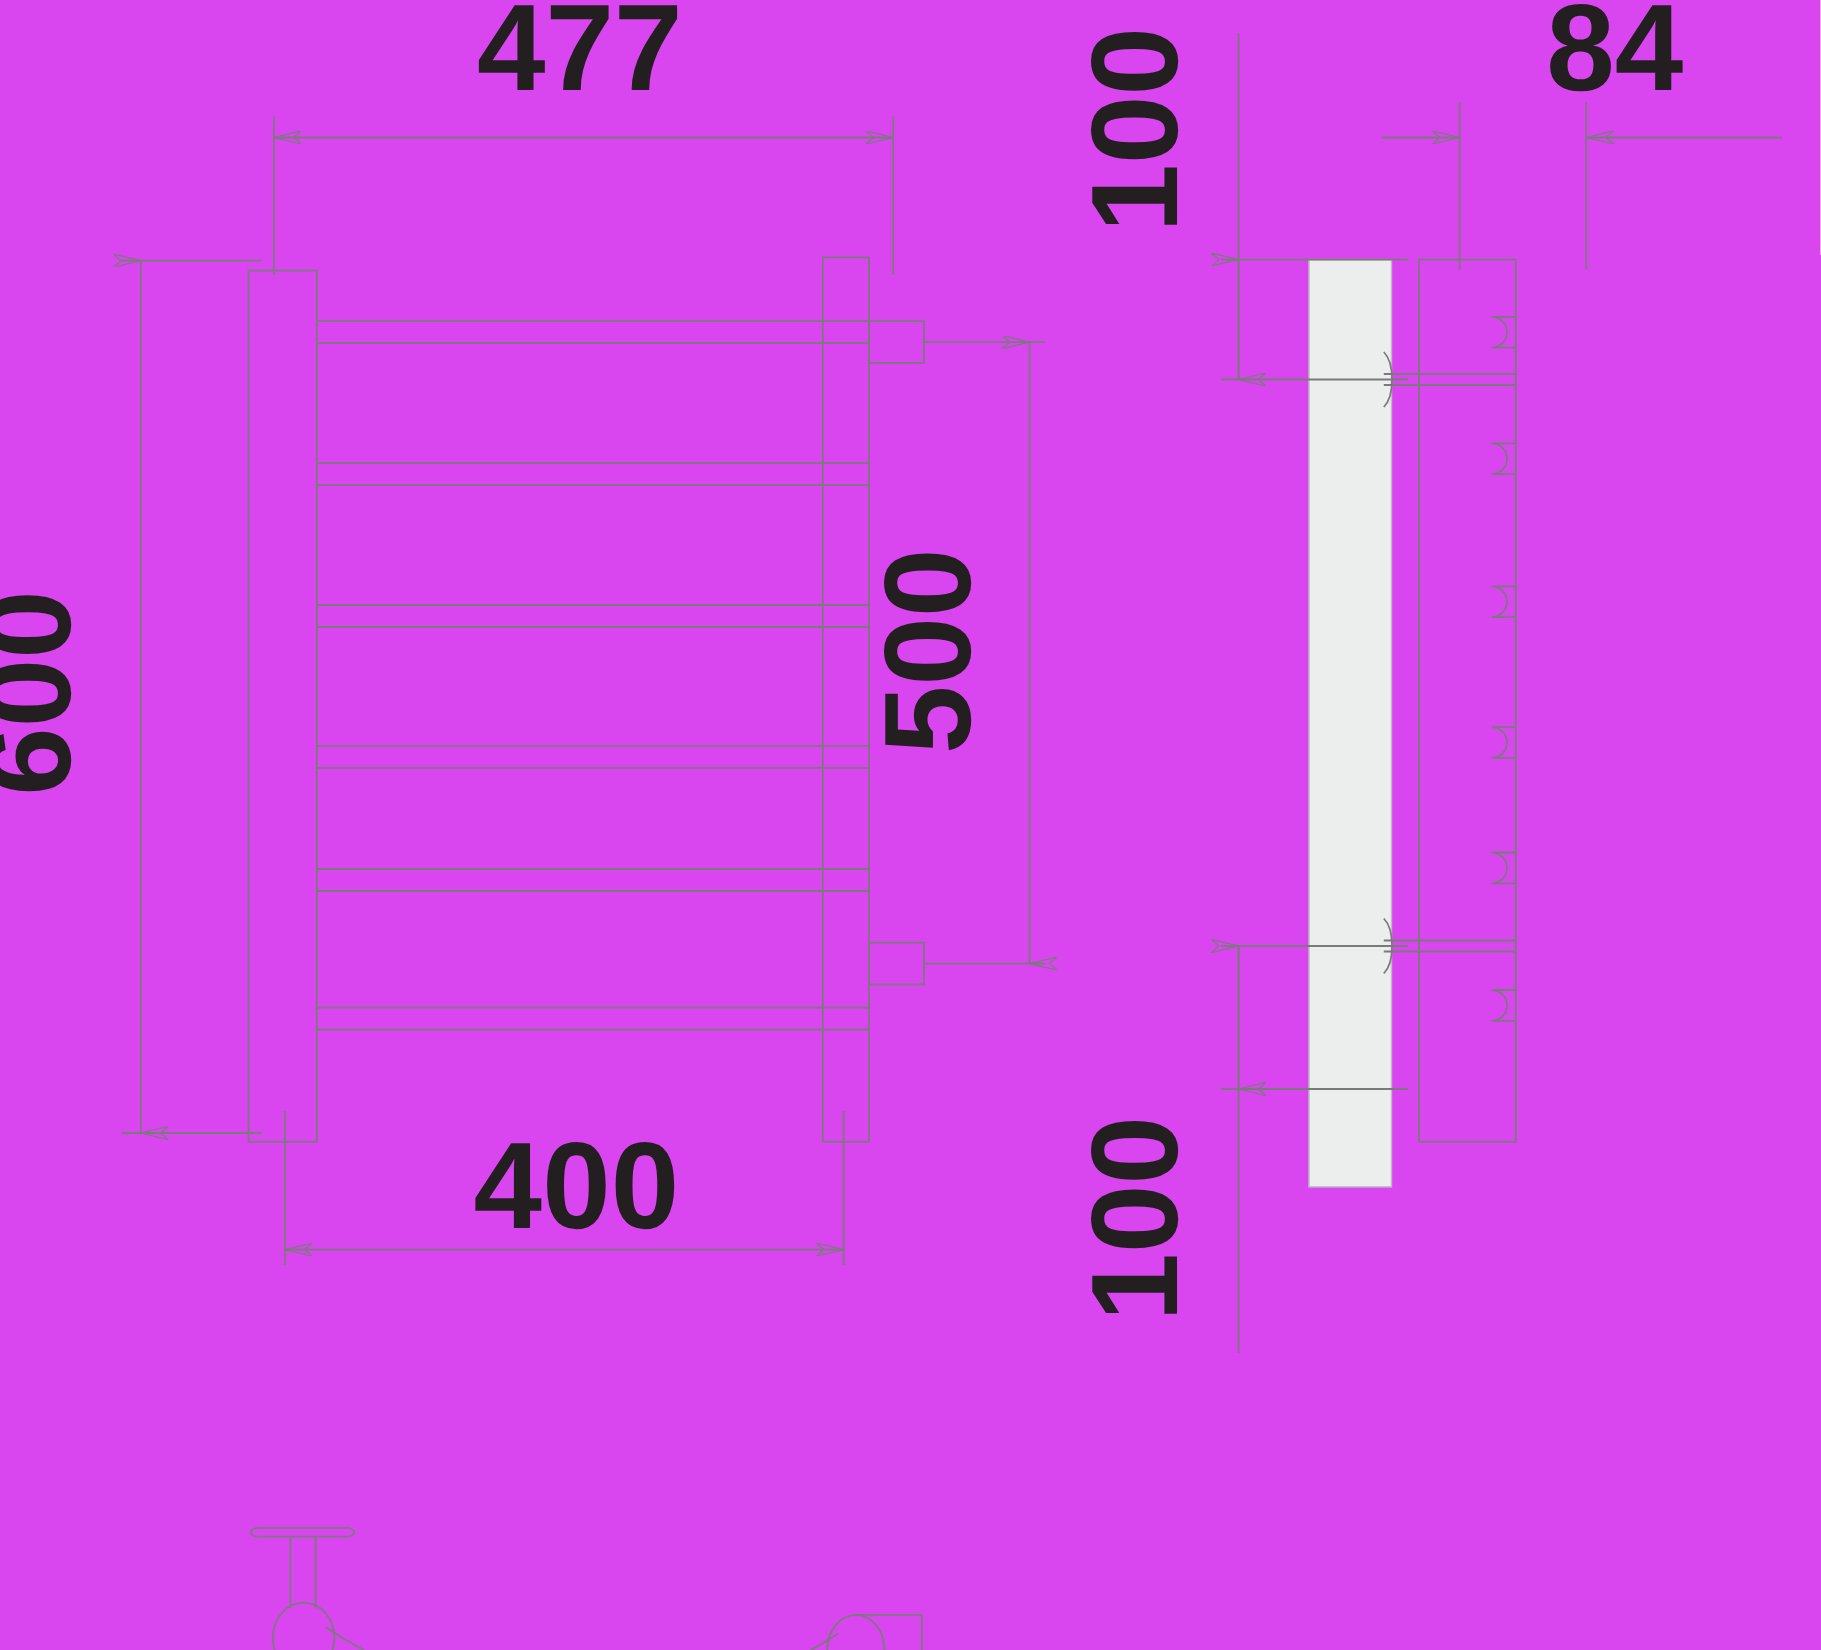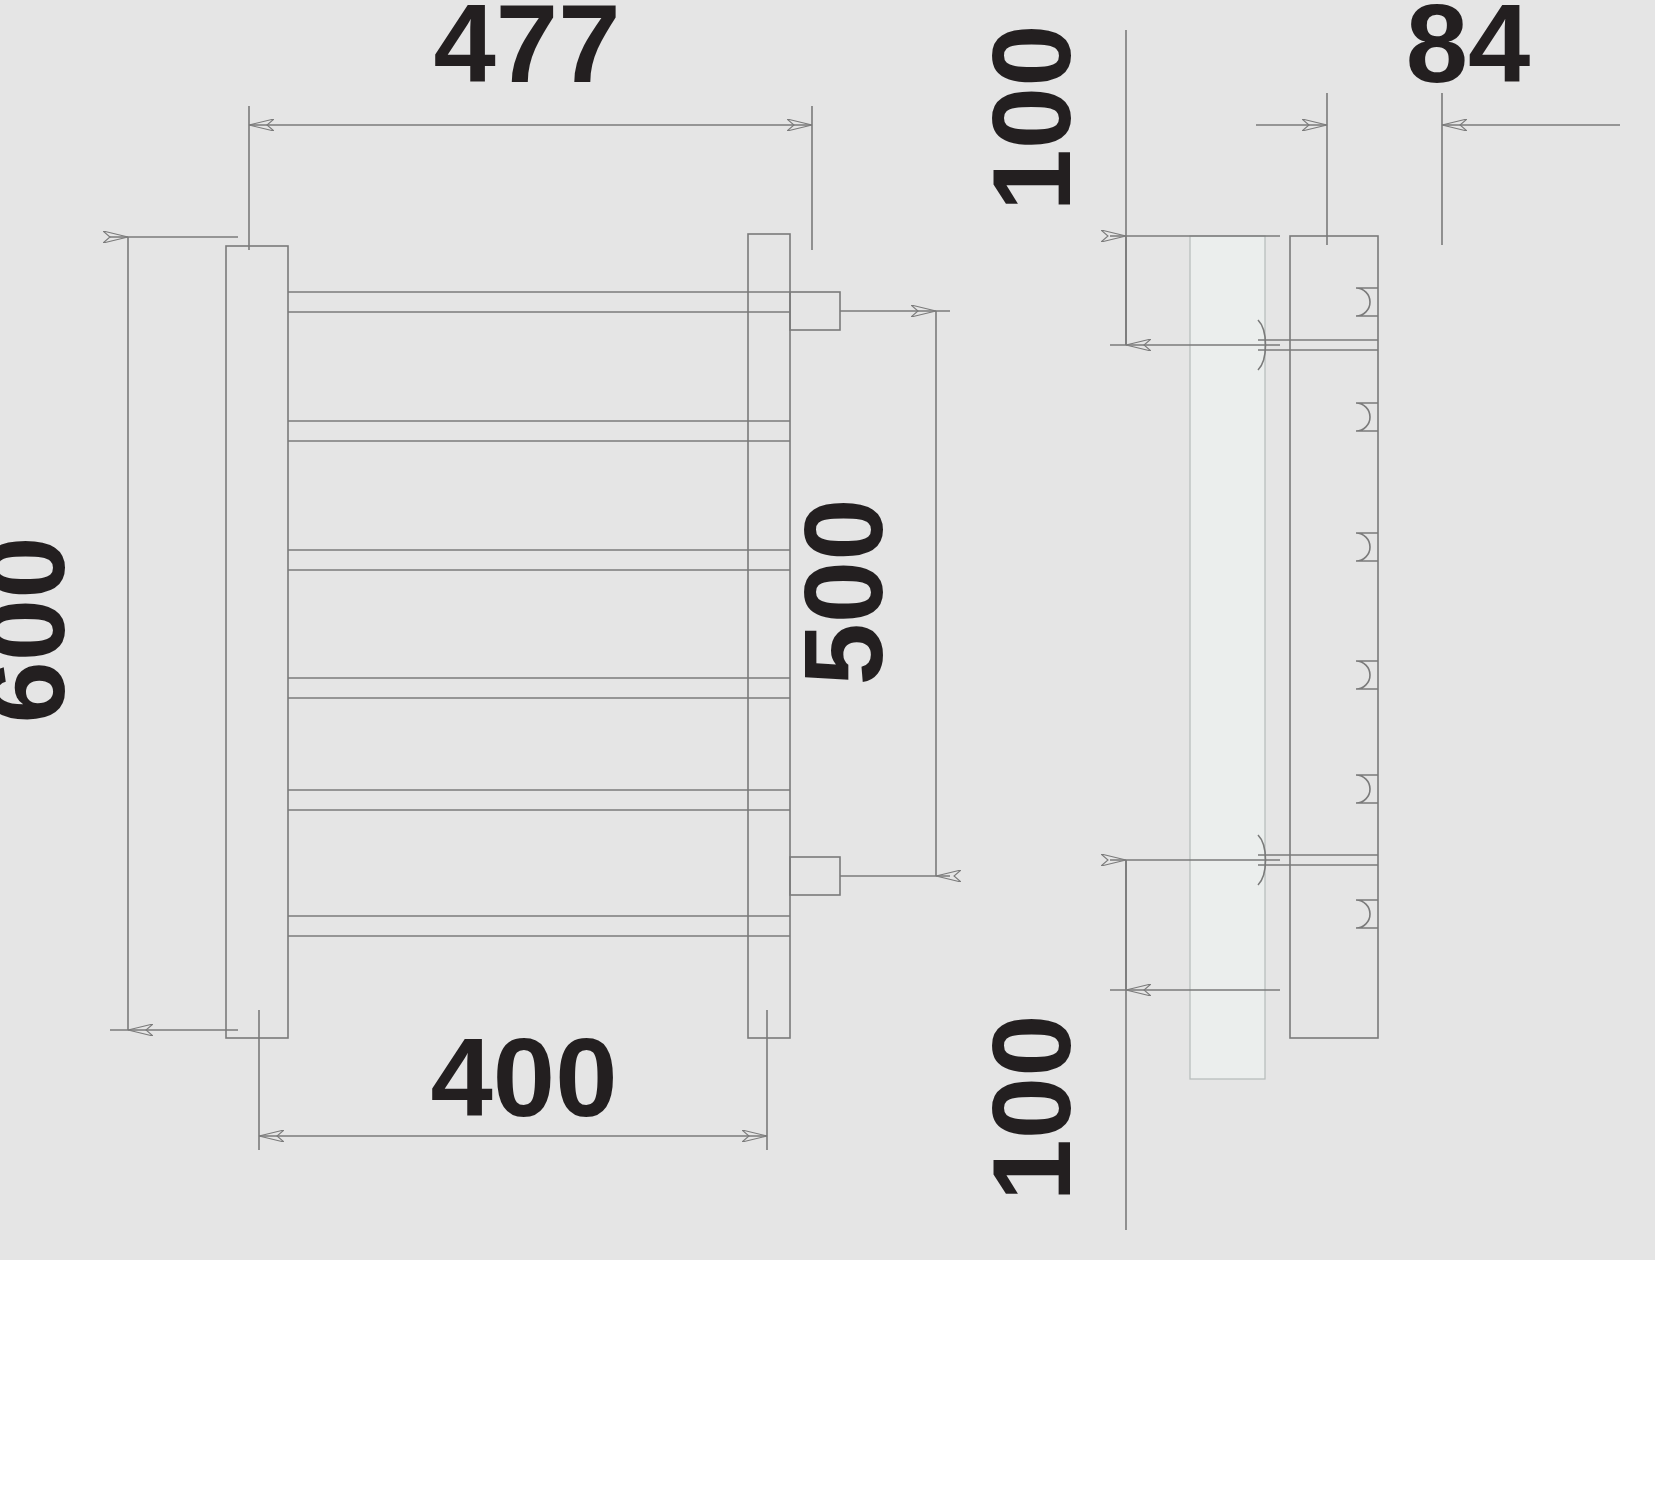--- a/index.html
+++ b/index.html
@@ -6,22 +6,22 @@
     margin: 0;
     padding: 0;
     background: #ffffff;
   }
   body {
     font-family: "Liberation Sans", sans-serif;
   }
   #sheet {
     position: relative;
     width: 1655px;
-    height: 1260px;
-    background: #e5e5e5;
+    height: 1500px;
+    background: #d946ef;
     overflow: hidden;
   }
   #sheet svg {
     position: absolute;
     left: 0;
     top: 0;
     width: 1655px;
     height: 1500px;
   }
   .dim-text {

